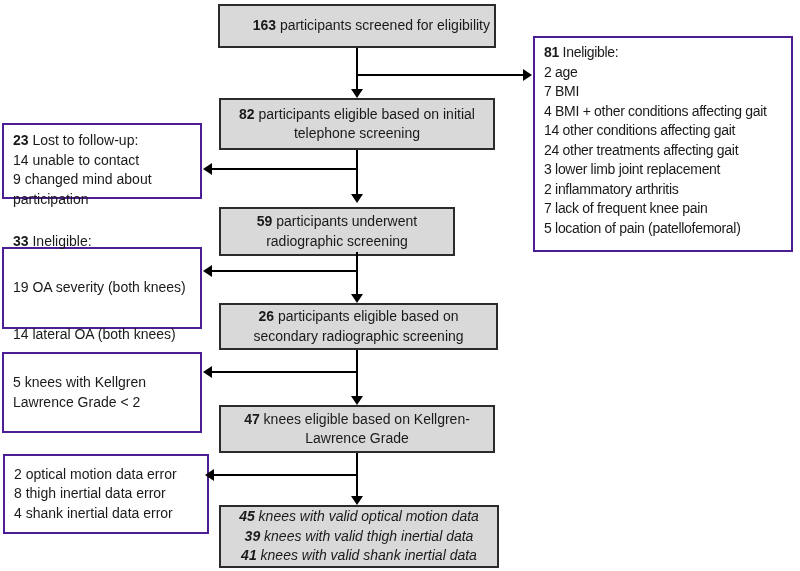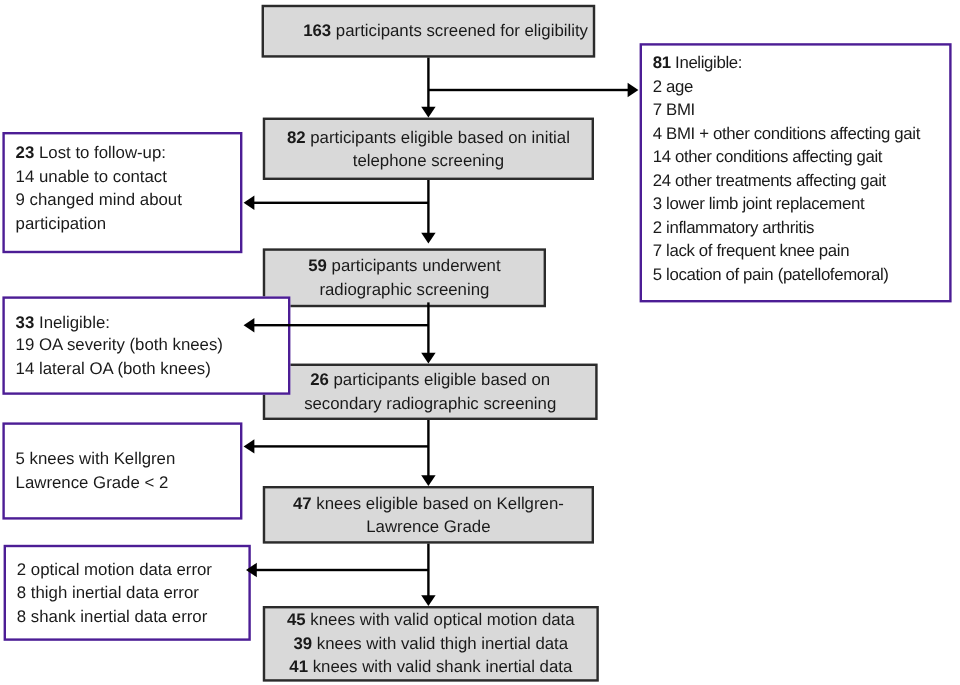--- a/index.html
+++ b/index.html
@@ -45,46 +45,46 @@
   </div>
 
   <div class="box gray" style="left:219px;top:303px;width:279px;height:47px;">
     <span class="line"><span class="n">26</span><span> participants eligible based on secondary radiographic screening</span></span>
   </div>
 
   <div class="box gray" style="left:219px;top:405px;width:276px;height:48px;">
     <span class="line"><span class="n">47</span><span> knees eligible based on Kellgren-Lawrence Grade</span></span>
   </div>
 
-  <div class="box gray" style="left:219px;top:505px;width:280px;height:63px;">
+  <div class="box gray" style="left:219px;top:505px;width:280px;height:63px;font-style:italic;">
     <span class="line"><span class="n">45</span><span> knees with valid optical motion data</span></span>
     <span class="line"><span class="n">39</span><span> knees with valid thigh inertial data</span></span>
     <span class="line"><span class="n">41</span><span> knees with valid shank inertial data</span></span>
   </div>
 
-  <div class="box white" style="left:2px;top:110px;width:200px;height:101px;">
+  <div class="box white" style="left:2px;top:123px;width:200px;height:76px;">
     <span class="line"><span class="n">23</span><span> Lost to follow-up:</span></span>
     <span class="line">14 unable to contact</span>
     <span class="line">9 changed mind about participation</span>
   </div>
 
-  <div class="box white vcenter" style="left:2px;top:247px;width:240px;height:82px;">
+  <div class="box white vcenter" style="left:2px;top:247px;width:200px;height:82px;gap:27px;">
     <span class="line"><span class="n">33</span><span> Ineligible:</span></span>
     <span class="line">19 OA severity (both knees)</span>
     <span class="line">14 lateral OA (both knees)</span>
   </div>
 
   <div class="box white vcenter" style="left:2px;top:352px;width:200px;height:81px;">
     <span class="line">5 knees with Kellgren Lawrence Grade &lt; 2</span>
   </div>
 
   <div class="box white vcenter" style="left:3px;top:454px;width:206px;height:80px;">
     <span class="line">2 optical motion data error</span>
     <span class="line">8 thigh inertial data error</span>
-    <span class="line">8 shank inertial data error</span>
+    <span class="line">4 shank inertial data error</span>
   </div>
 
   <div class="box white" style="left:533px;top:36px;width:260px;height:216px;padding-top:5px;letter-spacing:-0.3px;">
     <span class="line"><span class="n">81</span><span> Ineligible:</span></span>
     <span class="line">2 age</span>
     <span class="line">7 BMI</span>
     <span class="line">4 BMI + other conditions affecting gait</span>
     <span class="line">14 other conditions affecting gait</span>
     <span class="line">24 other treatments affecting gait</span>
     <span class="line">3 lower limb joint replacement</span>

